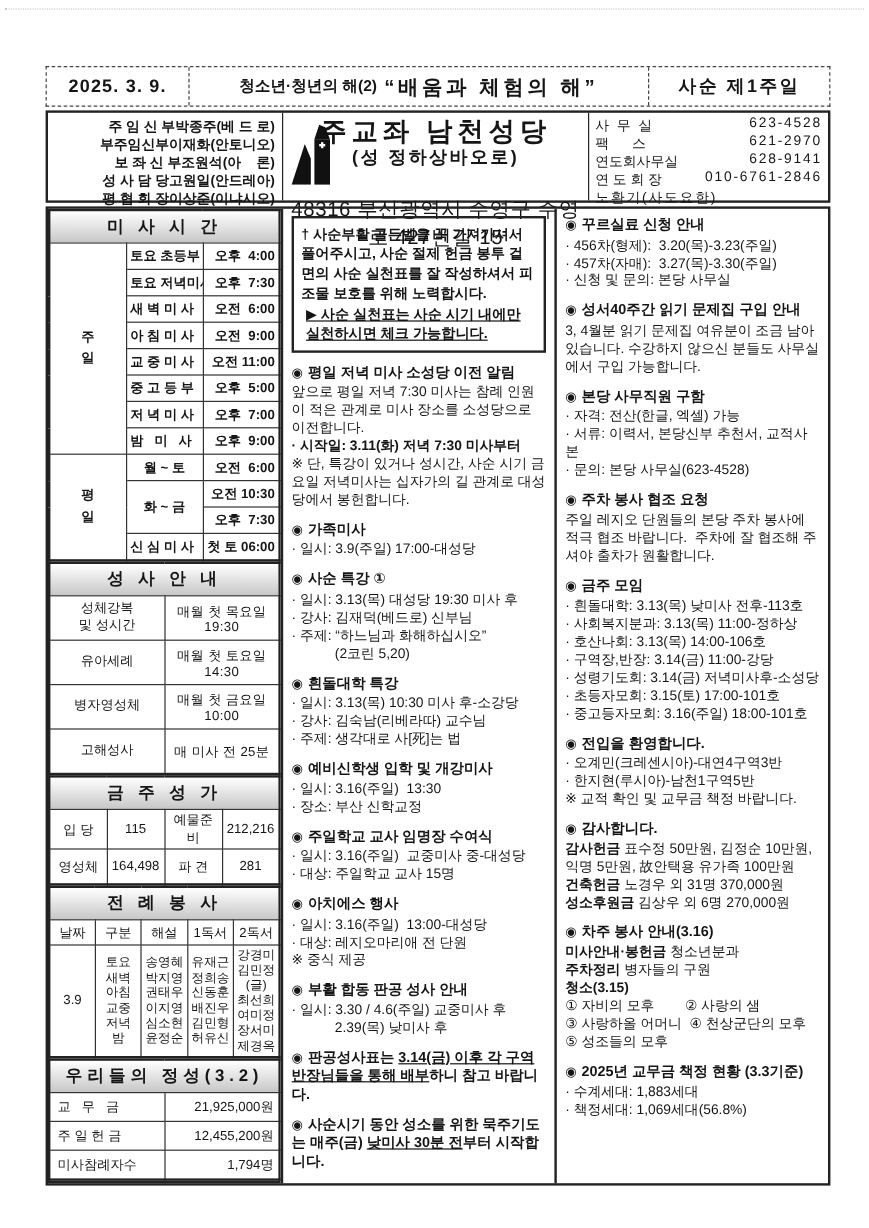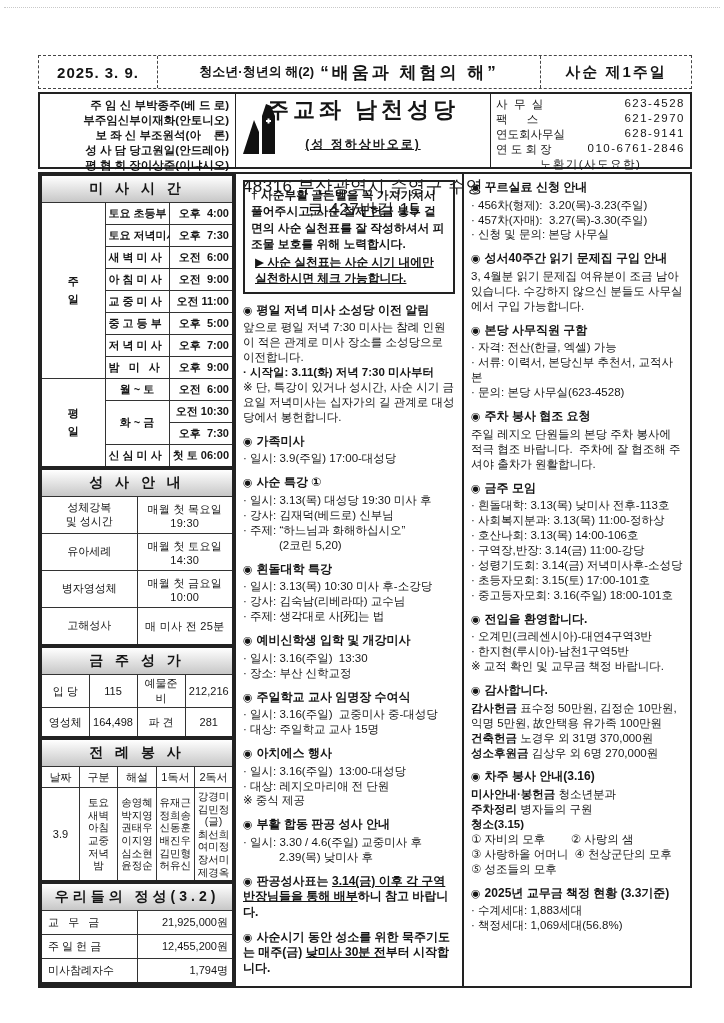--- a/index.html
+++ b/index.html
@@ -16,26 +16,26 @@
   .tb-theme{font-size:17px;font-weight:900;letter-spacing:3px;}
   .tb-season{width:150px;font-size:15px;font-weight:bold;letter-spacing:2px;}
 
   
   .hdrbox{position:absolute;left:38px;top:92px;width:654px;height:77px;border:2px solid #222;box-sizing:border-box;display:flex;}
   .clergy{width:196px;border-right:1px solid #222;padding:4px 6px 3px 6px;box-sizing:border-box;display:flex;flex-direction:column;justify-content:space-between;font-size:11.5px;font-weight:bold;}
   .clergy-row{display:flex;justify-content:flex-end;white-space:pre;}
   .hdr-center{flex:1;position:relative;text-align:center;padding-top:3px;box-sizing:border-box;}
   .logo{position:absolute;left:6px;top:10px;}
   .church-name{font-size:22px;font-weight:900;letter-spacing:4px;line-height:1.0;margin-top:2px;}
-  .church-sub{font-size:12px;font-weight:900;letter-spacing:2px;margin-top:15px;text-decoration:underline;}
+  .church-sub{font-size:15px;font-weight:900;letter-spacing:2px;margin-top:1px;}
   .church-addr{font-size:17px;margin-top:22px;letter-spacing:0.5px;}
   .contacts{width:200px;border-left:1px solid #222;box-sizing:border-box;padding:3px 5px;display:flex;flex-direction:column;justify-content:space-between;font-size:11.5px;}
   .contact-row{display:flex;justify-content:space-between;white-space:pre;}
   .contact-row .cv{letter-spacing:1.5px;}
-  .contact-row.last{justify-content:center;}
+  .contact-row.last{justify-content:flex-start;}
 
   
   .bodybox{position:absolute;left:38px;top:172px;width:654px;height:816px;border:2px solid #222;box-sizing:border-box;display:flex;}
   .col-left{width:194px;box-sizing:border-box;display:flex;flex-direction:column;overflow:hidden;}
   .col-mid{width:230px;border-left:2px solid #222;border-right:2px solid #222;box-sizing:border-box;padding:6px 7px;overflow:hidden;}
   .col-right{flex:1;box-sizing:border-box;padding:6px 7px;overflow:hidden;}
 
   
   table.tbl{width:100%;border-collapse:collapse;font-size:11px;table-layout:fixed;}
   table.tbl td{border:1px solid #333;padding:1px 3px;overflow:hidden;}

